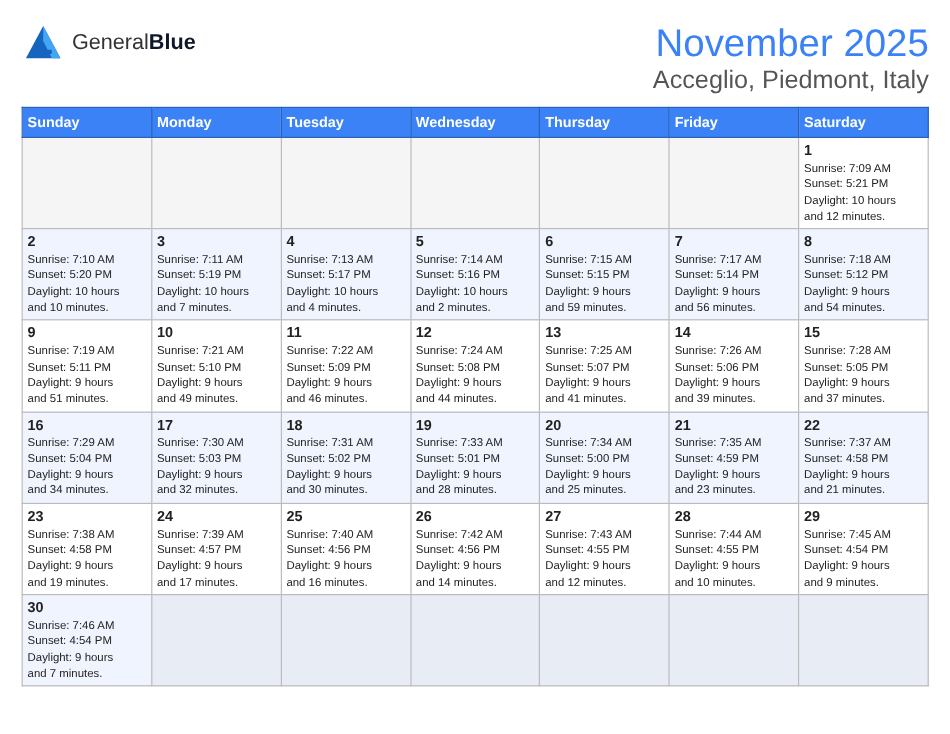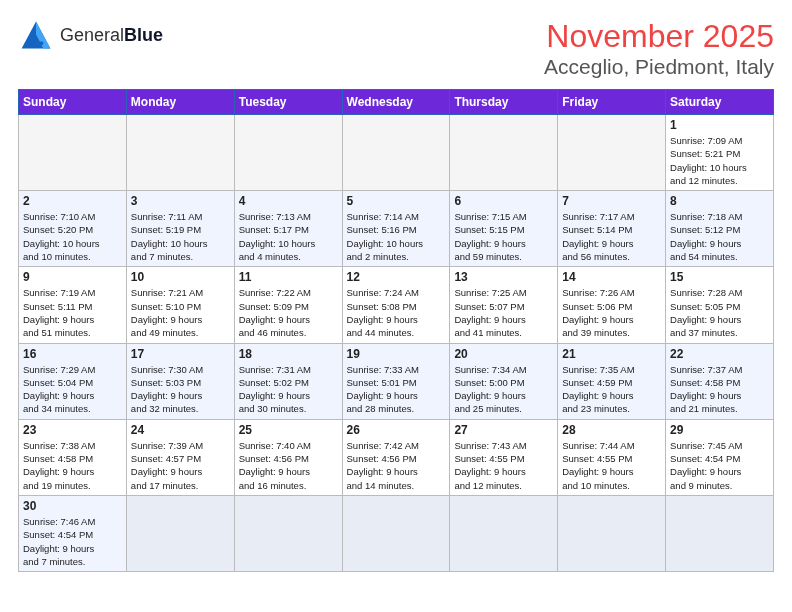--- a/index.html
+++ b/index.html
@@ -29,34 +29,34 @@
     }
     .logo-icon {
       width: 36px;
       height: 36px;
     }
     .title-block {
       text-align: right;
     }
     .month-title {
       font-size: 32px;
-      color: #ef4444;
+      color: #3b82f6;
       font-weight: normal;
     }
     .location {
       font-size: 21px;
       color: #555;
     }
     .calendar {
       width: 100%;
       border-collapse: collapse;
       border: 1px solid #bbb;
     }
     .calendar th {
-      background: #6d28d9;
+      background: #3b82f6;
       color: #fff;
       font-size: 12px;
       font-weight: bold;
       padding: 5px 4px;
       border: 1px solid #2962b8;
       text-align: left;
     }
     .calendar td {
       border: 1px solid #bbb;
       vertical-align: top;

